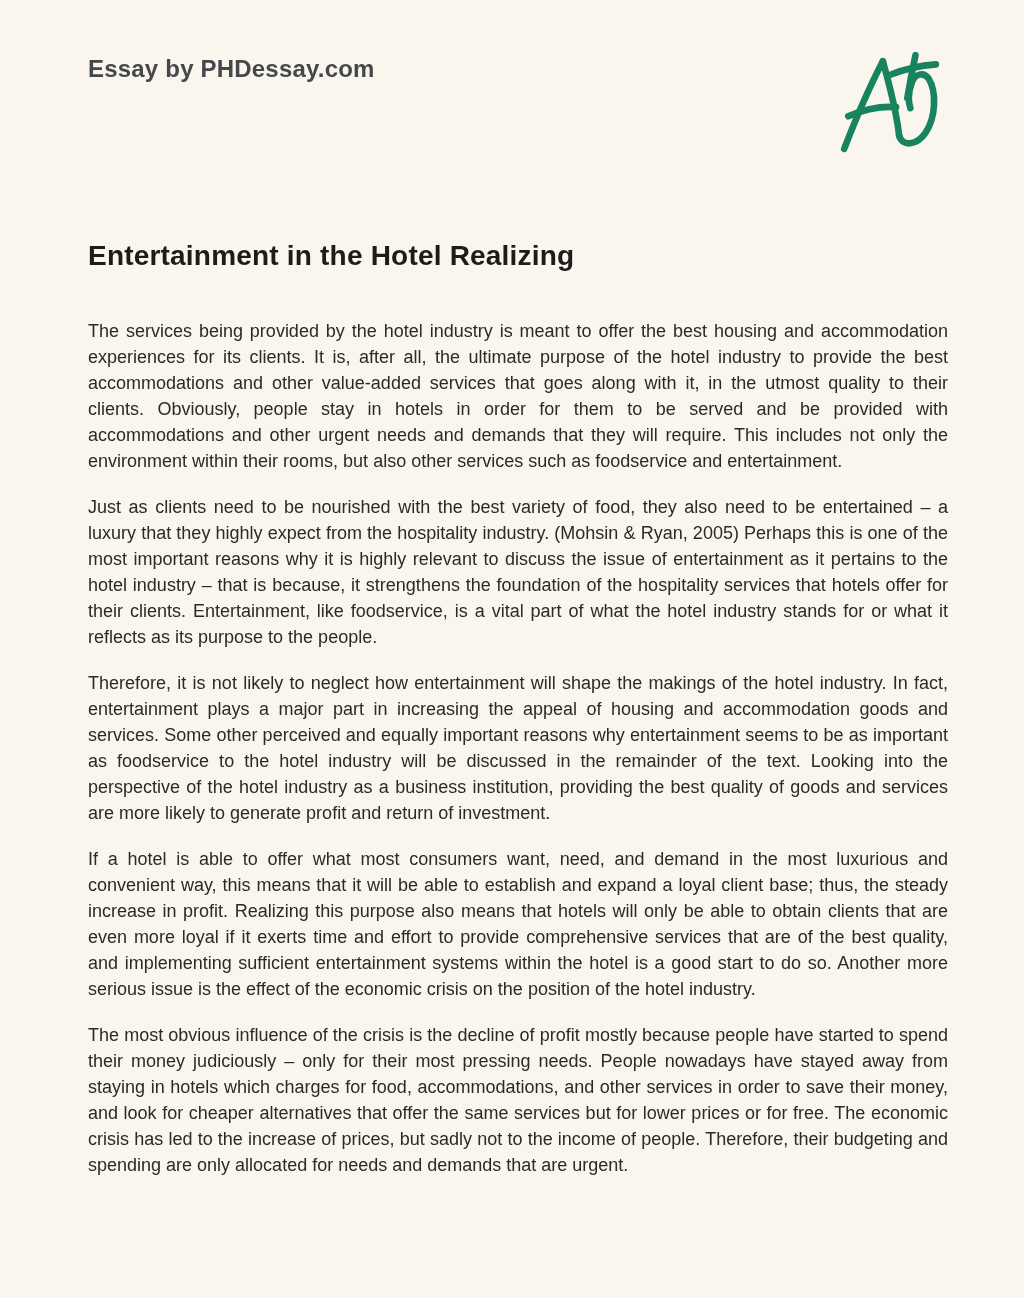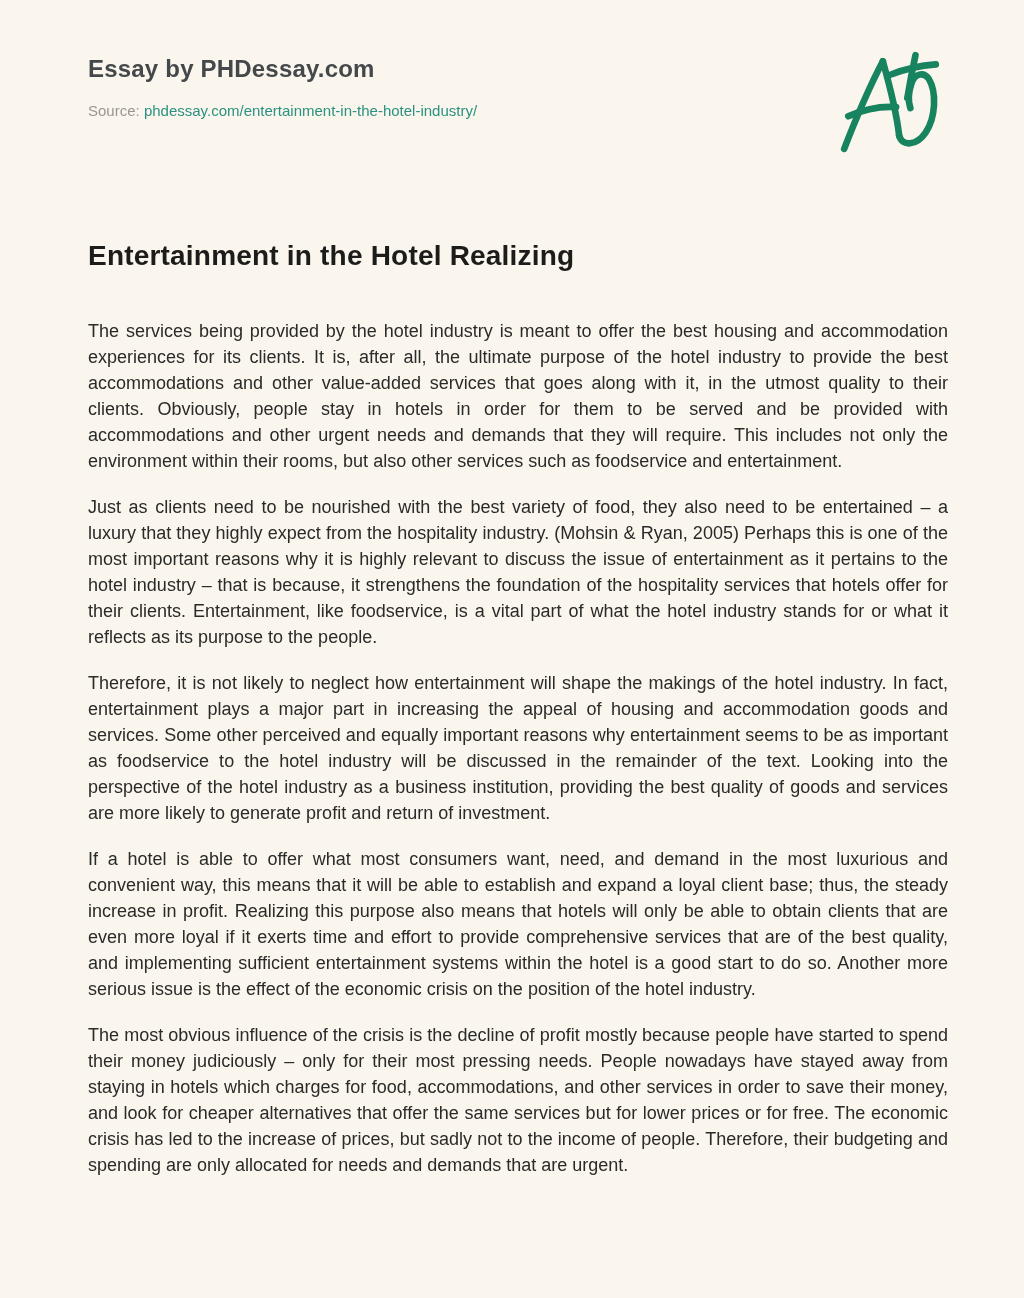--- a/index.html
+++ b/index.html
@@ -83,21 +83,20 @@
 </style>
 </head>
 <body>
 
 <div class="page">
   <div class="content">
 
     <div class="header">
       <div class="header-left">
         <h1>Essay by PHDessay.com</h1>
-        <p class="source-line"><span>Source:</span> <a href="#">phdessay.com/entertainment-in-the-hotel-industry/</a></p>
       </div>
       <div class="logo">
         <svg viewBox="0 0 110 110" fill="none" stroke="#17835F" stroke-width="6.5" stroke-linecap="round" stroke-linejoin="round" aria-hidden="true">
 
           <path d="M10 103 C 22 72, 38 36, 48 17"></path>
 
           <path d="M48 17 C 55 42, 62 72, 64 90"></path>
 
           <path d="M64 90 C 67 101, 81 100, 90 87 C 100 72, 101 47, 93 34 C 88 27, 79 29, 76 39 C 73 48, 73 57, 75 63"></path>
 

